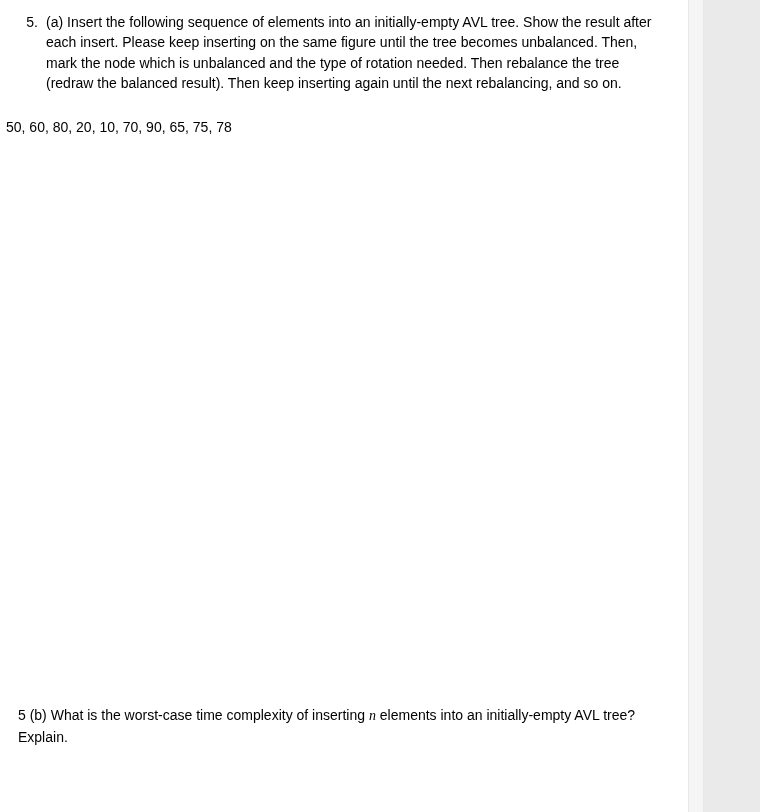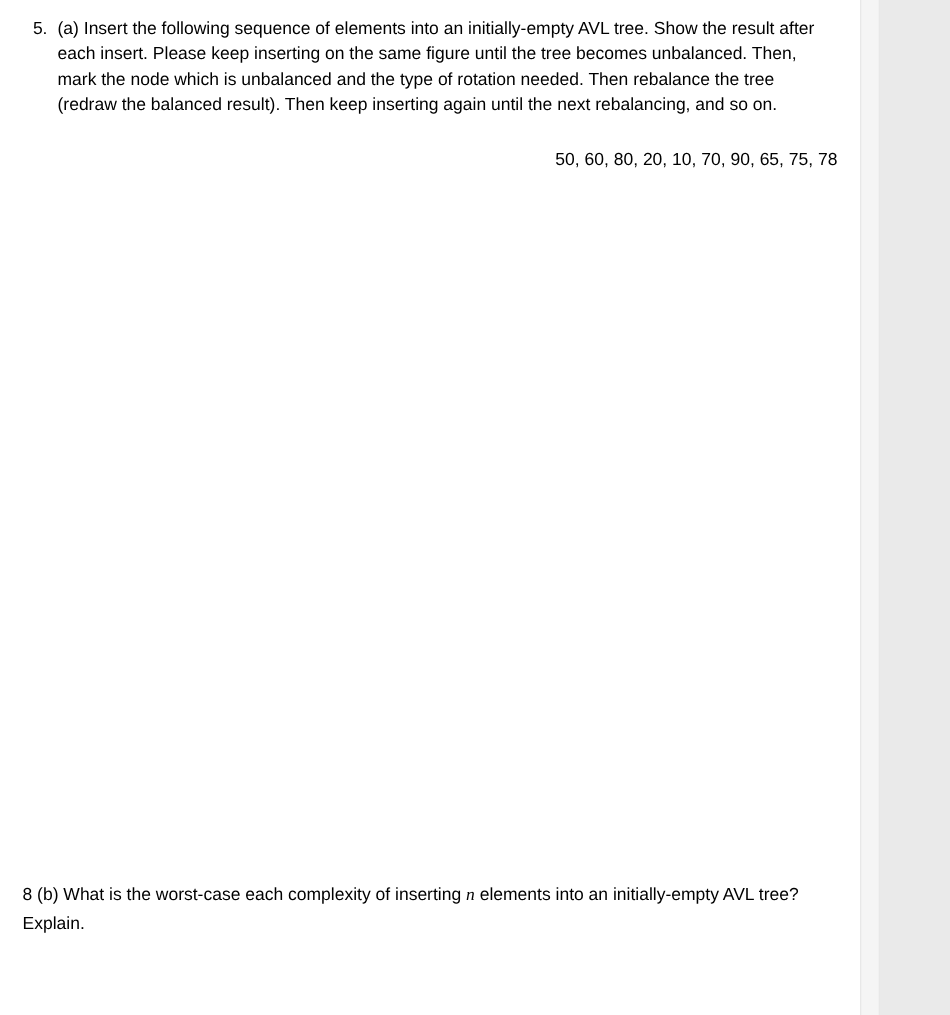--- a/index.html
+++ b/index.html
@@ -53,21 +53,21 @@
       line-height: 1.45;
     }
     .question-body {
       flex: 1;
       line-height: 1.45;
     }
     .part-a-text {
       margin-bottom: 24px;
     }
     .sequence {
-      text-align: right;
+      text-align: left;
       margin-left: -40px;
       margin-top: 14px;
     }
     .spacer {
       height: 560px;
     }
     .part-b {
       line-height: 1.45;
       margin-left: 0;
     }
@@ -90,16 +90,16 @@
         <span>(a)</span>
         <span>Insert the following sequence of elements into an initially-empty AVL tree. Show the result after each insert. Please keep inserting on the same figure until the tree becomes unbalanced. Then, mark the node which is unbalanced and the type of rotation needed. Then rebalance the tree (redraw the balanced result). Then keep inserting again until the next rebalancing, and so on.</span>
       </div>
       <div class="sequence">50, 60, 80, 20, 10, 70, 90, 65, 75, 78</div>
     </div>
   </div>
 
   <div class="spacer"></div>
 
   <div class="part-b">
-    <span>8 (b)</span>
-    <span>What is the worst-case each complexity of inserting </span><span class="italic-n">n</span><span> elements into an initially-empty AVL tree? Explain.</span>
+    <span>5 (b)</span>
+    <span>What is the worst-case time complexity of inserting </span><span class="italic-n">n</span><span> elements into an initially-empty AVL tree? Explain.</span>
   </div>
 </div>
 
 </body></html>

